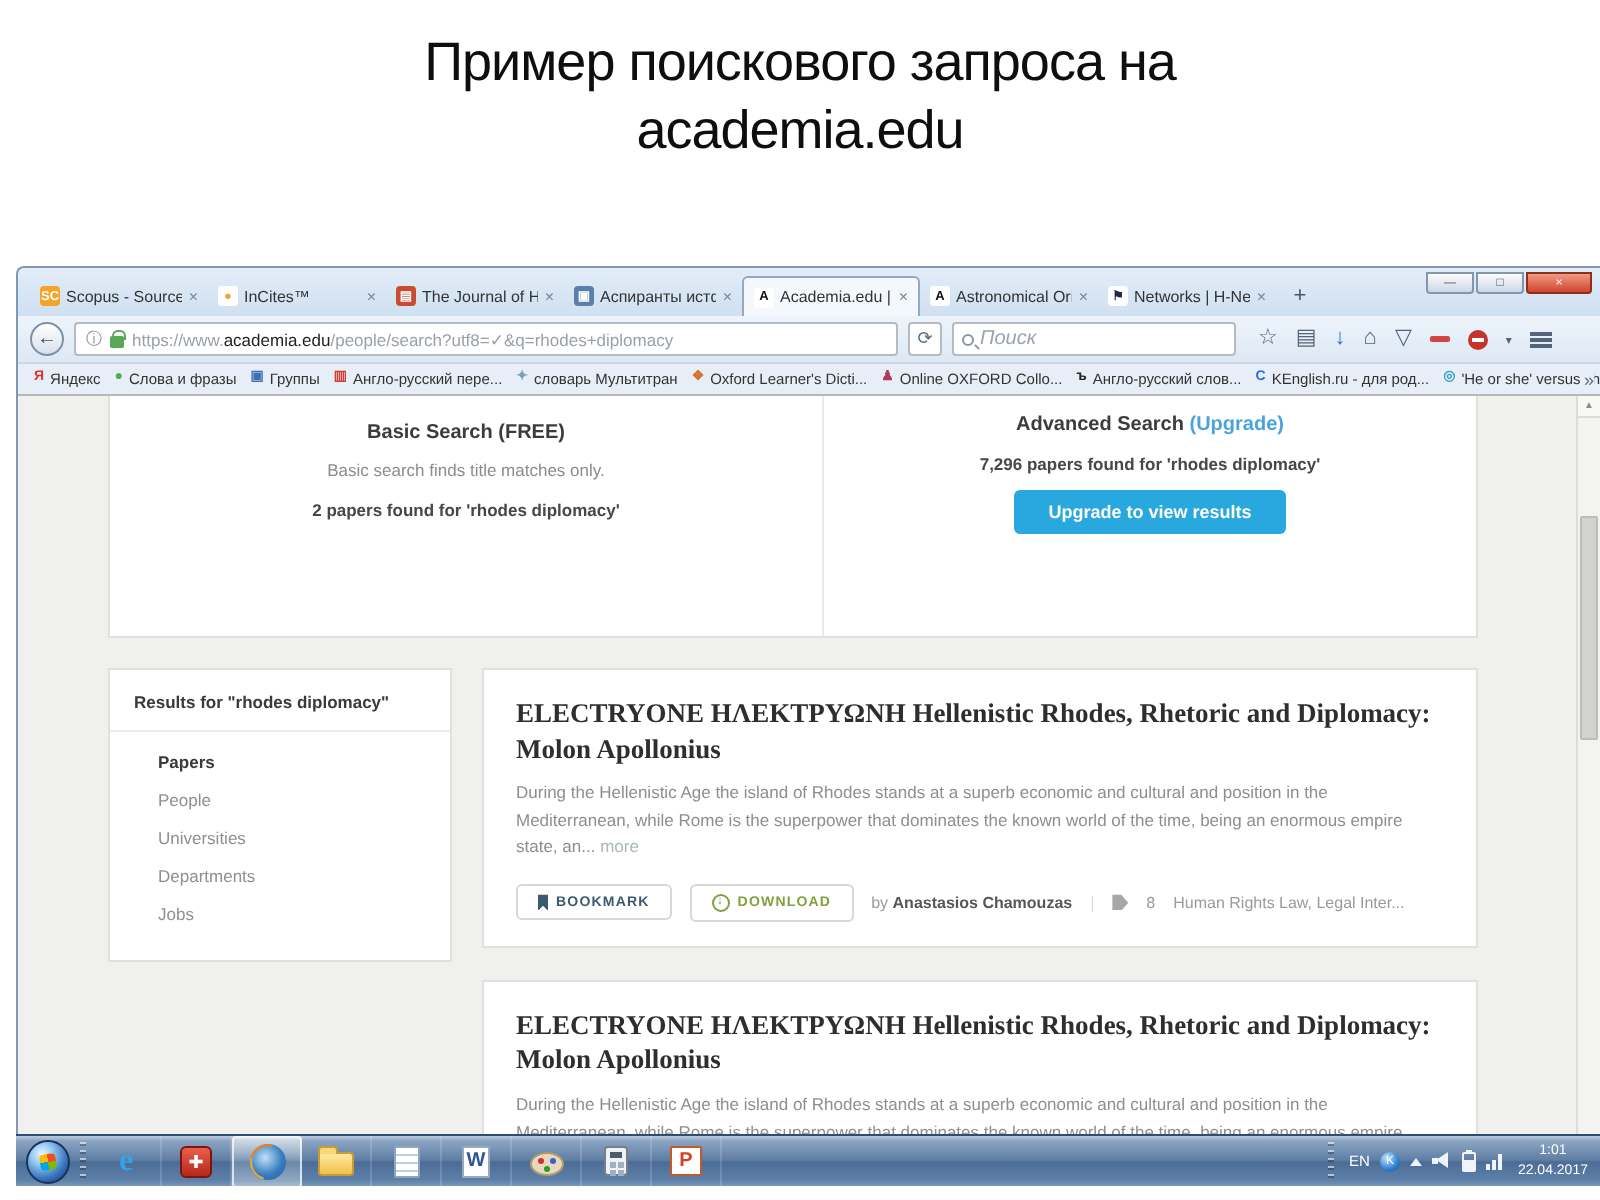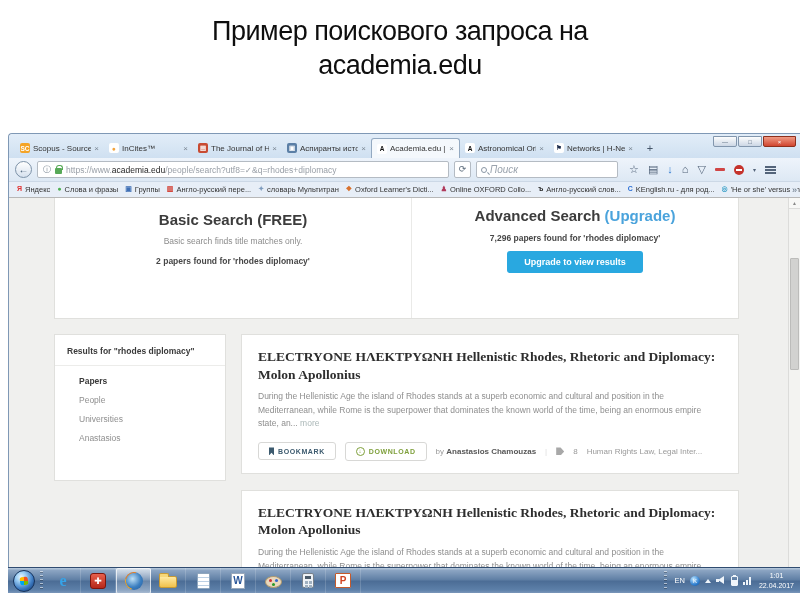--- a/index.html
+++ b/index.html
@@ -102,21 +102,21 @@
   .bm-icon { font-size:7px; font-weight:bold; line-height:8px; flex:none; }
   .bm-overflow { position:absolute; right:4px; top:3px; color:#5a6a7a; font-size:9px; background:#e7eef7; }
   
   .content { position:relative; height:369px; background:#f0f0ee; overflow:hidden; }
   .cards {
     position:absolute; left:45px; top:0; width:685px; height:121px;
     background:#fff; border:1px solid #e0e0dd; border-top:none; display:flex;
   }
   .card-basic { width:357px; border-right:1px solid #eaeae8; text-align:center; padding-top:13px; }
   .card-adv  { flex:1; text-align:center; padding-top:9px; }
-  .card-h { font-size:15px; font-weight:bold; color:#3c3c3c; }
+  .card-h { font-size:10px; font-weight:bold; color:#3c3c3c; }
   .card-h .upg { color:#4aa3dc; }
   .card-line { font-size:8.5px; color:#8c8c8c; margin-top:7px; line-height:1.45; }
   .card-found { font-size:8.5px; font-weight:bold; color:#474747; margin-top:9px; }
   .upg-btn {
     display:inline-block; margin-top:8px; background:#29a8e0; color:#fff;
     font-size:9px; font-weight:bold; padding:6px 17px; border-radius:3px; cursor:pointer;
   }
   .sidebar {
     position:absolute; left:45px; top:136px; width:172px; height:147px;
     background:#fff; border:1px solid #e0e0dd;
@@ -391,22 +391,23 @@
       <div class="sidebar-header">Results for "rhodes diplomacy"</div>
       <div class="sidebar-list">
 
           <div class="sidebar-item active">Papers</div>
 
           <div class="sidebar-item">People</div>
 
 
           <div class="sidebar-item">Universities</div>
 
-          <div class="sidebar-item">Anastasios</div>
-
+          <div class="sidebar-item">Departments</div>
+
+          <div class="sidebar-item">Jobs</div>
         </div>
     </div>
 
     <div class="results">
 
         <div class="result show_actions">
           <div class="result-title">ELECTRYONE ΗΛΕΚΤΡΥΩΝΗ Hellenistic Rhodes, Rhetoric and Diplomacy: Molon Apollonius</div>
           <div class="result-abstract">
             <span>During the Hellenistic Age the island of Rhodes stands at a superb economic and cultural and position in the Mediterranean, while Rome is the superpower that dominates the known world of the time, being an enormous empire state, an...</span>
             <span class="more">more</span>

